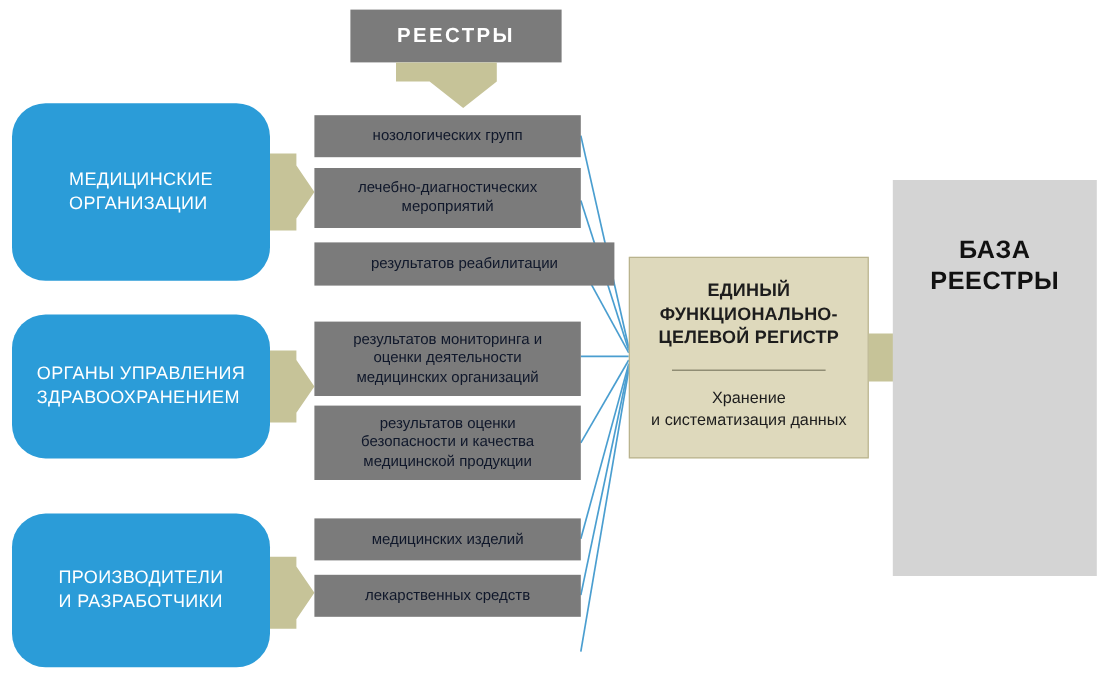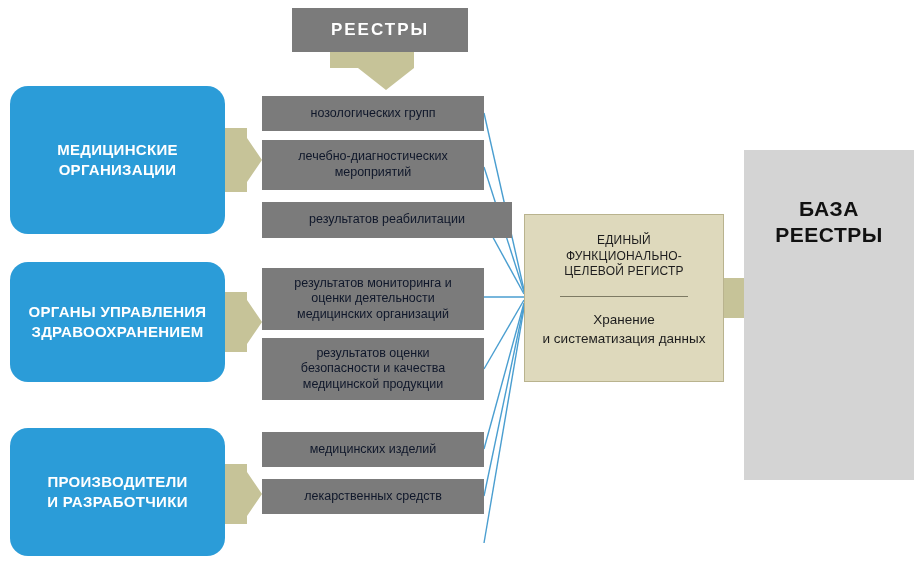--- a/index.html
+++ b/index.html
@@ -13,27 +13,27 @@
     height: 571px;
     background: #ffffff;
     font-family: "Liberation Sans", sans-serif;
     overflow: hidden;
   }
   .abs { position: absolute; }
 
   
   .blue-box {
     background: #2b9cd8;
-    border-radius: 18px;
+    border-radius: 28px;
     display: flex;
     align-items: center;
     justify-content: center;
-    text-align: center;
+    text-align: left;
     color: #ffffff;
-    font-weight: bold;
+    font-weight: normal;
     font-size: 15px;
     letter-spacing: 0.3px;
     line-height: 1.35;
     padding: 0 12px;
     box-sizing: border-box;
   }
 
   
   .grey-row {
     background: #7b7b7b;
@@ -68,22 +68,22 @@
     box-sizing: border-box;
     display: flex;
     flex-direction: column;
     align-items: center;
     justify-content: flex-start;
     padding: 18px 10px 10px 10px;
     text-align: center;
   }
   .center-title {
     color: #1d1d1d;
-    font-weight: normal;
-    font-size: 12px;
+    font-weight: bold;
+    font-size: 15px;
     line-height: 1.3;
     letter-spacing: 0.2px;
   }
   .center-rule {
     width: 72%;
     height: 1px;
     background: #7d7a63;
     margin: 16px 0 14px 0;
   }
   .center-sub {

